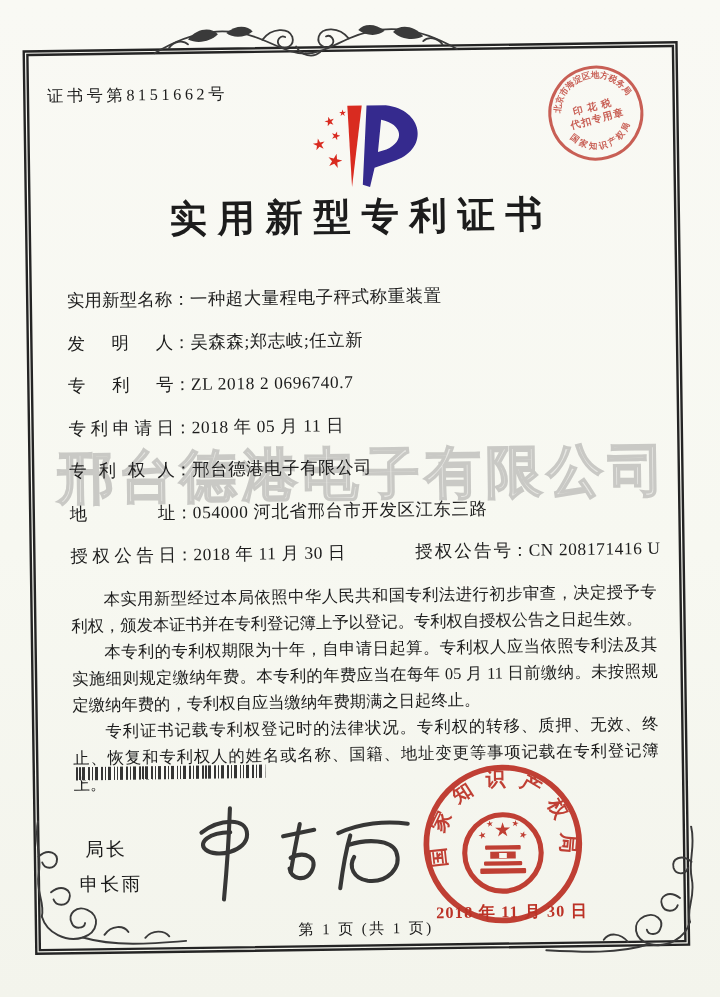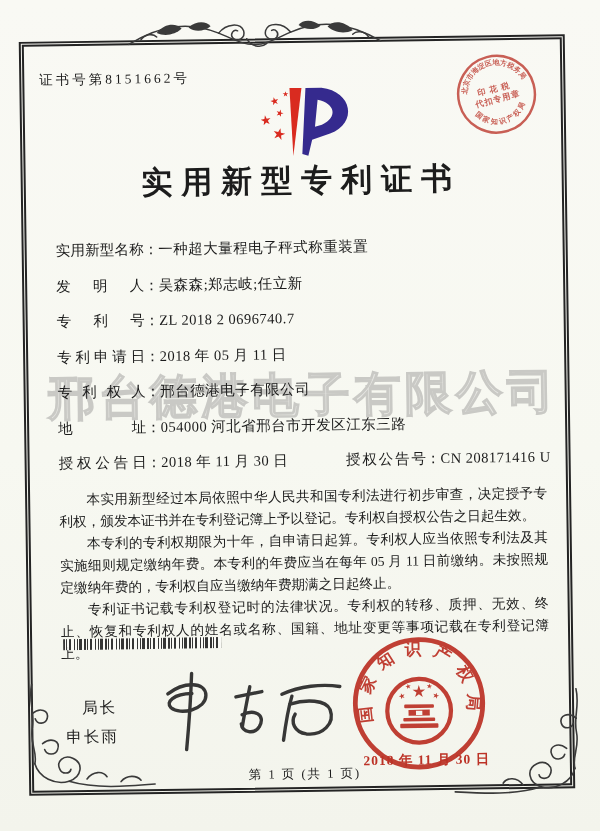--- a/index.html
+++ b/index.html
@@ -51,21 +51,21 @@
     font-size:13.6px;line-height:22px;text-align:justify;
   }
   .paras p{margin:0;text-indent:2em;}
   .barcode{
     position:absolute;left:60px;top:636px;width:158px;height:11px;opacity:.88;
     background:repeating-linear-gradient(90deg,
       #1b1b1b 0 1.5px,#fbfbf7 1.5px 3px,
       #1b1b1b 3px 4px,#fbfbf7 4px 5.5px,
       #1b1b1b 5.5px 8px,#fbfbf7 8px 10.5px);
   }
-  .director-title{position:absolute;left:78px;top:695px;font-size:15.5px;letter-spacing:2px;}
+  .director-title{position:absolute;left:67px;top:695px;font-size:15.5px;letter-spacing:2px;}
   .director-name{position:absolute;left:62px;top:724px;font-size:15.5px;letter-spacing:2px;text-align:right;}
   .signature{position:absolute;left:150px;top:664px;width:200px;height:92px;}
   .registry-seal{position:absolute;left:346px;top:636px;width:138px;height:138px;opacity:.93;}
   .seal-date{
     position:absolute;left:352px;top:753px;width:140px;text-align:center;
     font-size:13.5px;color:#bc3226;letter-spacing:1px;font-weight:600;white-space:nowrap;
   }
   .tax-seal{position:absolute;left:455px;top:51px;width:92px;height:92px;transform:rotate(-14deg);opacity:.85;}
   .footer{
     position:absolute;left:0;top:766px;width:100%;text-align:center;

